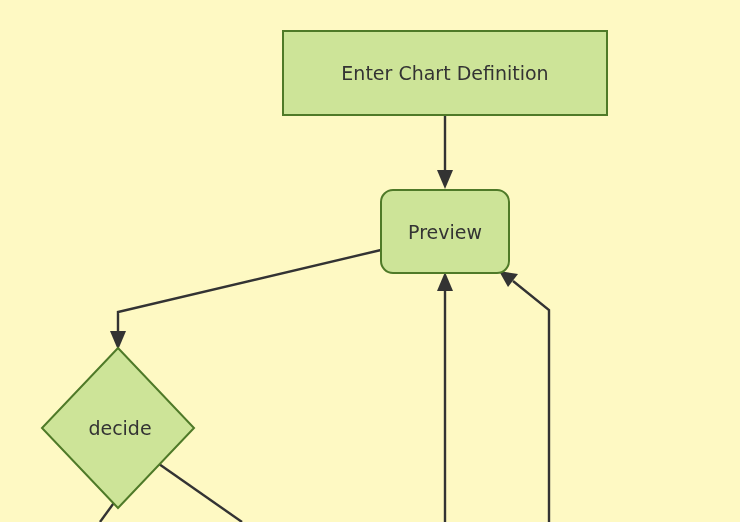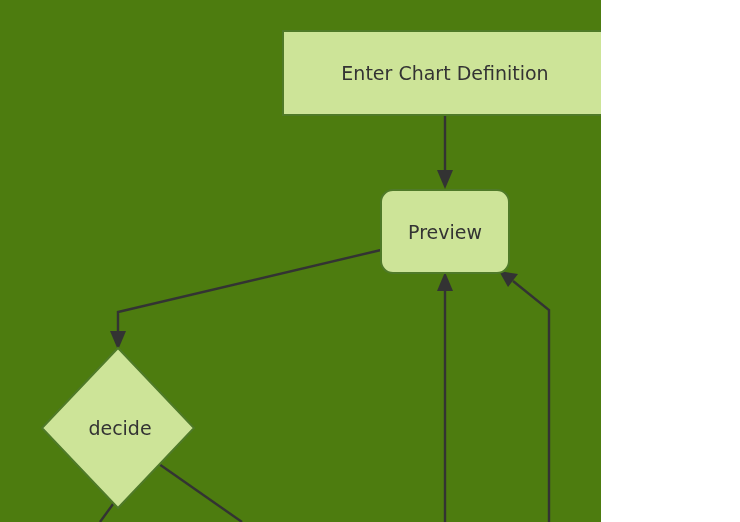--- a/index.html
+++ b/index.html
@@ -5,24 +5,24 @@
   html, body {
     margin: 0;
     padding: 0;
     background: #ffffff;
   }
   body {
     font-family: "DejaVu Sans", sans-serif;
   }
   #diagram-root {
     position: relative;
-    width: 601px;
+    width: 740px;
     height: 522px;
     overflow: hidden;
-    background: #4d7c0f;
+    background: #fef9c3;
   }
   #flow-svg {
     position: absolute;
     top: 0;
     left: 0;
     width: 740px;
     height: 522px;
   }
   .node-shape {
     fill: #cde498;

